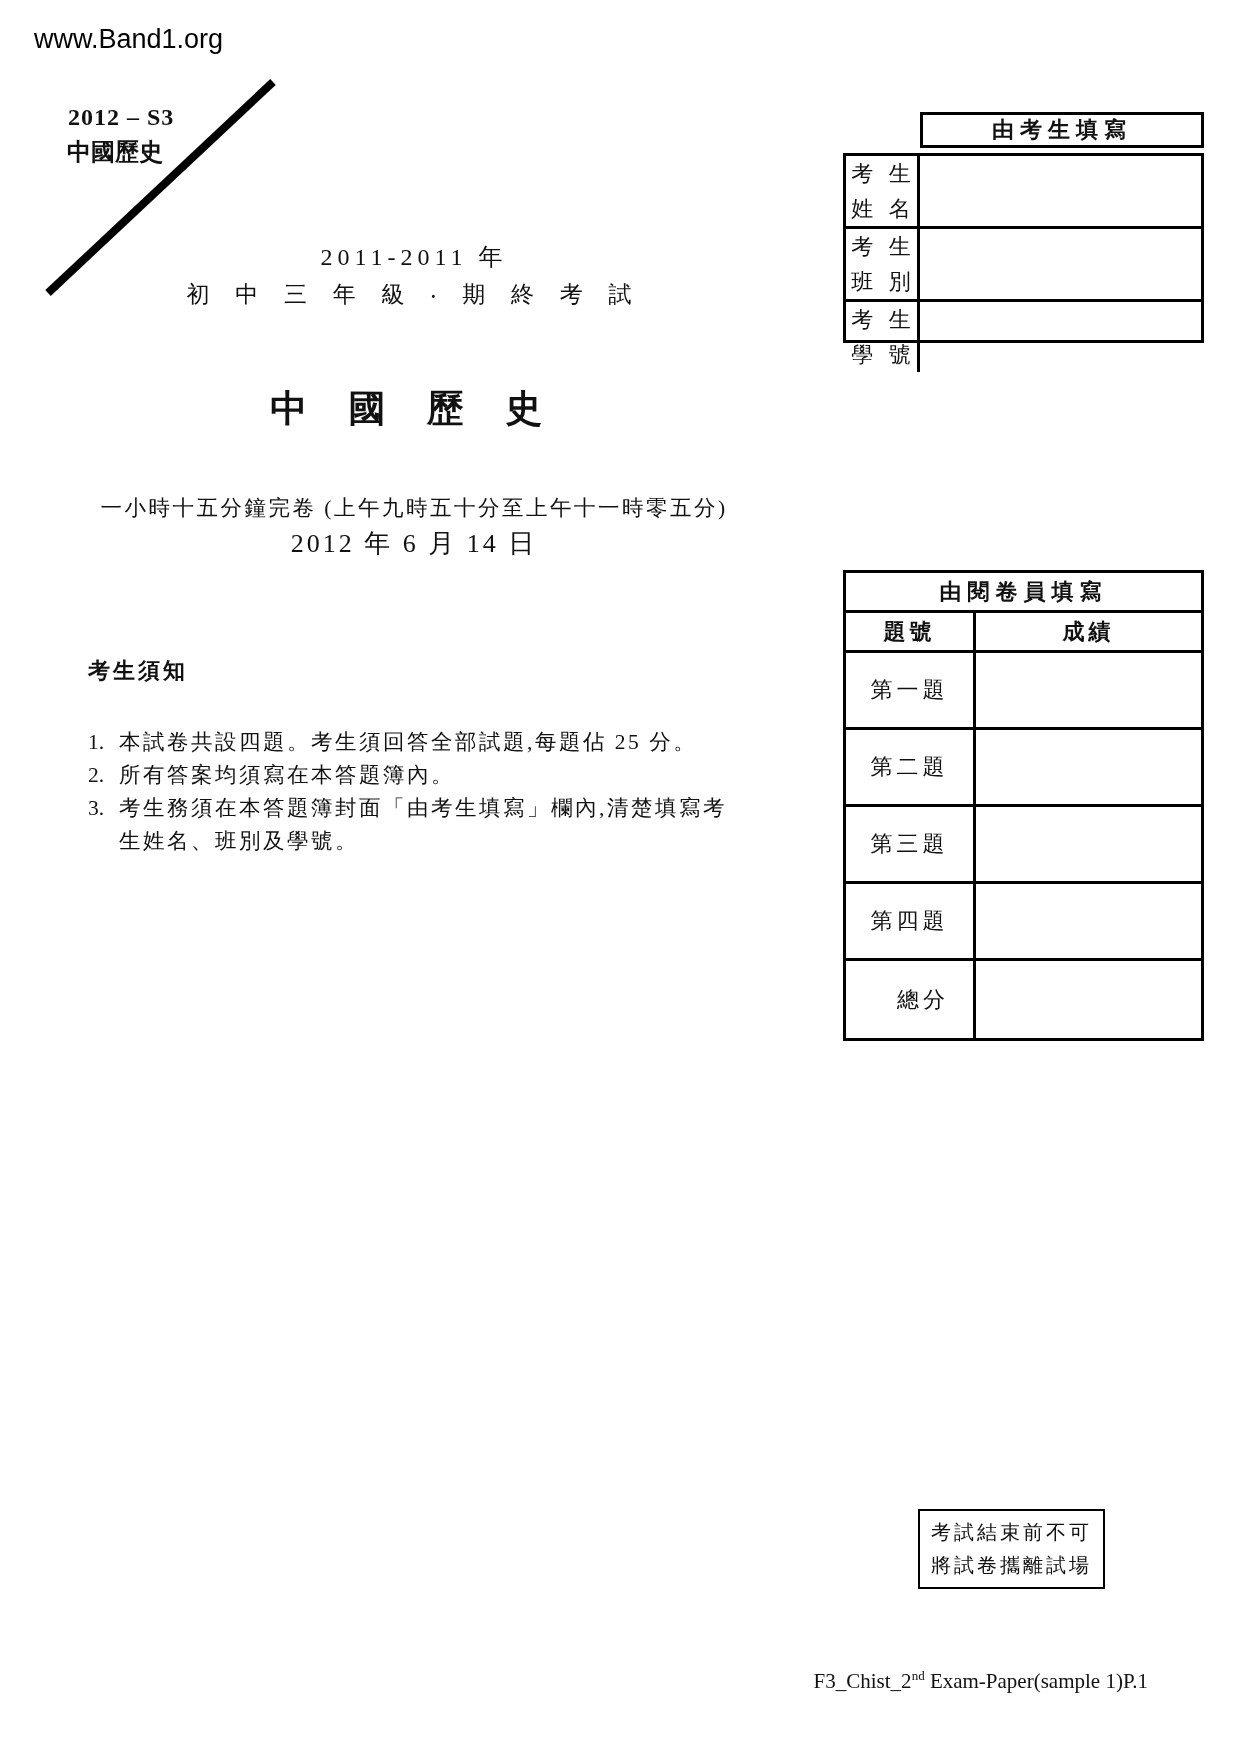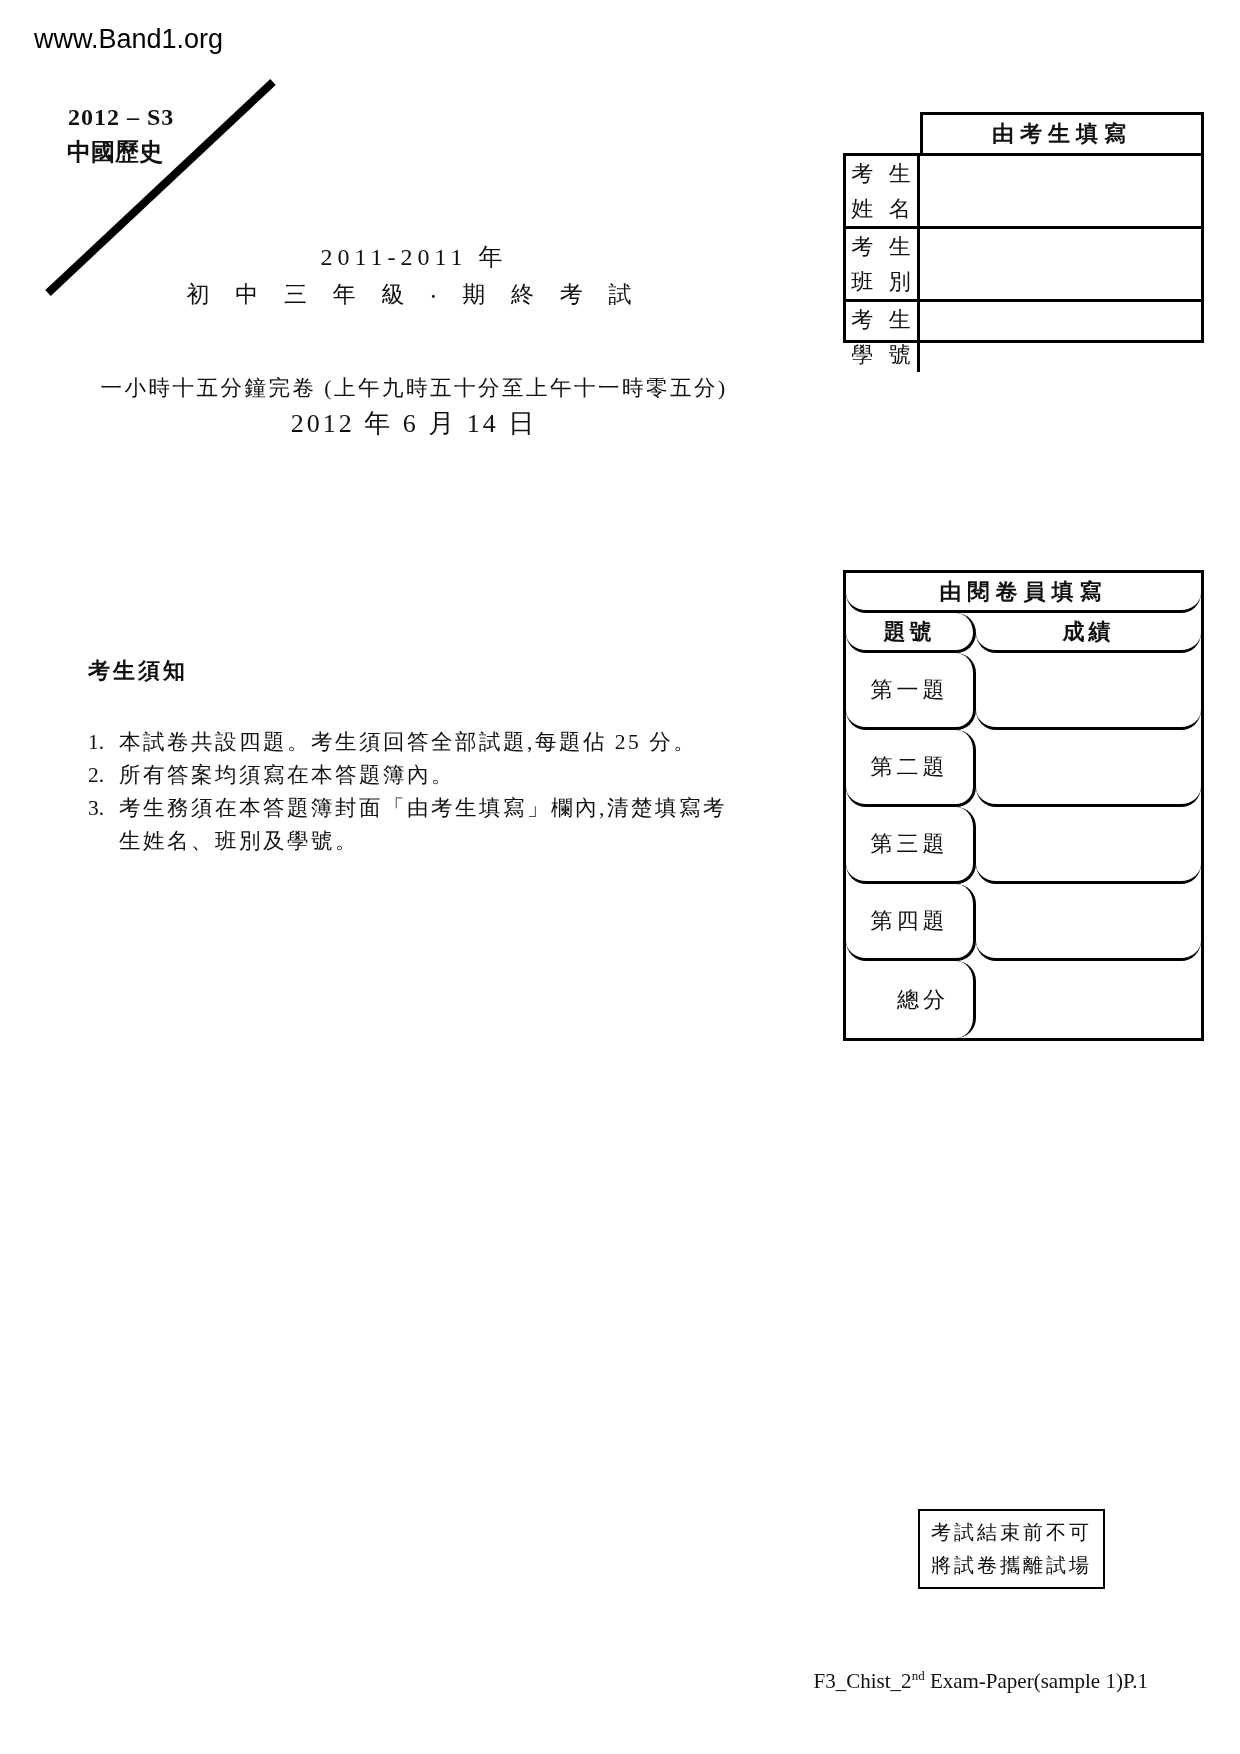--- a/index.html
+++ b/index.html
@@ -24,21 +24,21 @@
     font-size: 24px; font-weight: bold; letter-spacing: 1px;
   }
   .corner-subject {
     left: 67px; top: 136px;
     font-size: 24px; font-weight: bold; letter-spacing: 0px;
   }
   .diag-svg { left: 0; top: 0; }
 
   
   .cand-header {
-    left: 920px; top: 112px; width: 284px; height: 44px;
+    left: 920px; top: 112px; width: 284px; height: 36px;
     border: 3px solid #000;
     display: flex; align-items: center; justify-content: center;
     font-size: 22px; font-weight: bold; letter-spacing: 6px;
   }
   .cand-body {
     left: 843px; top: 153px; width: 361px; height: 190px;
     border: 3px solid #000;
     display: grid;
     grid-template-columns: 74px 1fr;
     grid-template-rows: 1fr 1fr 1fr;
@@ -76,21 +76,21 @@
   .note-text { letter-spacing: 2.5px; }
 
   
   .grader {
     left: 843px; top: 570px; width: 361px; height: 471px;
     border: 3px solid #000;
     display: grid;
     grid-template-columns: 130px 1fr;
     grid-template-rows: 40px 40px repeat(5, 1fr);
   }
-  .gcell { display: flex; align-items: center; justify-content: center; border-radius: 20px; }
+  .gcell { display: flex; align-items: center; justify-content: center; }
   .g-span2 { grid-column: 1 / span 2; border-bottom: 3px solid #000;
              font-size: 22px; font-weight: bold; letter-spacing: 6px; }
   .g-colhead { font-size: 22px; font-weight: bold; letter-spacing: 4px; border-bottom: 3px solid #000; }
   .g-divider { border-right: 3px solid #000; }
   .g-rowlabel { font-size: 22px; letter-spacing: 4px; border-bottom: 3px solid #000; border-right: 3px solid #000; }
   .g-score { border-bottom: 3px solid #000; }
   .g-last { border-bottom: none; padding-left: 27px; }
 
   
   .end-box {
@@ -133,20 +133,21 @@
   <div class="cand-label last">
     <span>考 生</span>
     <span>學 號</span>
   </div>
   <div class="cand-value last"></div>
 </div>
 
 <div class="abs head-block">
   <div class="school-year">2011-2011 年</div>
   <div class="grade-line">初 中 三 年 級 ‧ 期 終 考 試</div>
+  <div class="paper-title">中 國 歷 史</div>
   <div class="duration-line">一小時十五分鐘完卷 (上午九時五十分至上午十一時零五分)</div>
   <div class="exam-date">2012 年 6 月 14 日</div>
 </div>
 
 <div class="abs notes">
   <div class="notes-heading">考生須知</div>
   <div class="notes-list">
     <div class="note-item">
       <span class="note-num">1.</span>
       <span class="note-text">本試卷共設四題。考生須回答全部試題,每題佔 25 分。</span>

